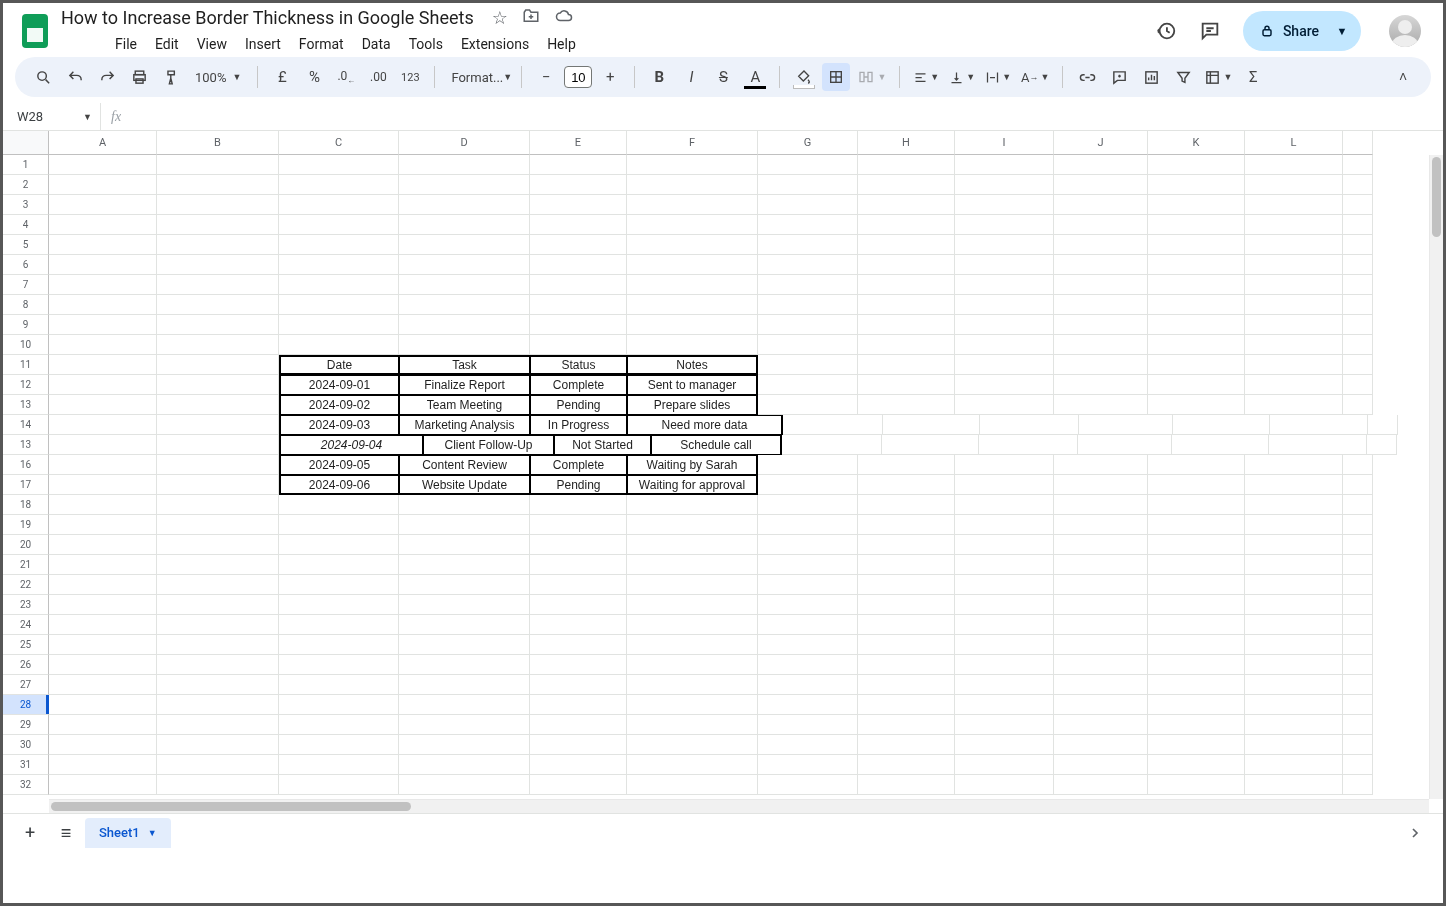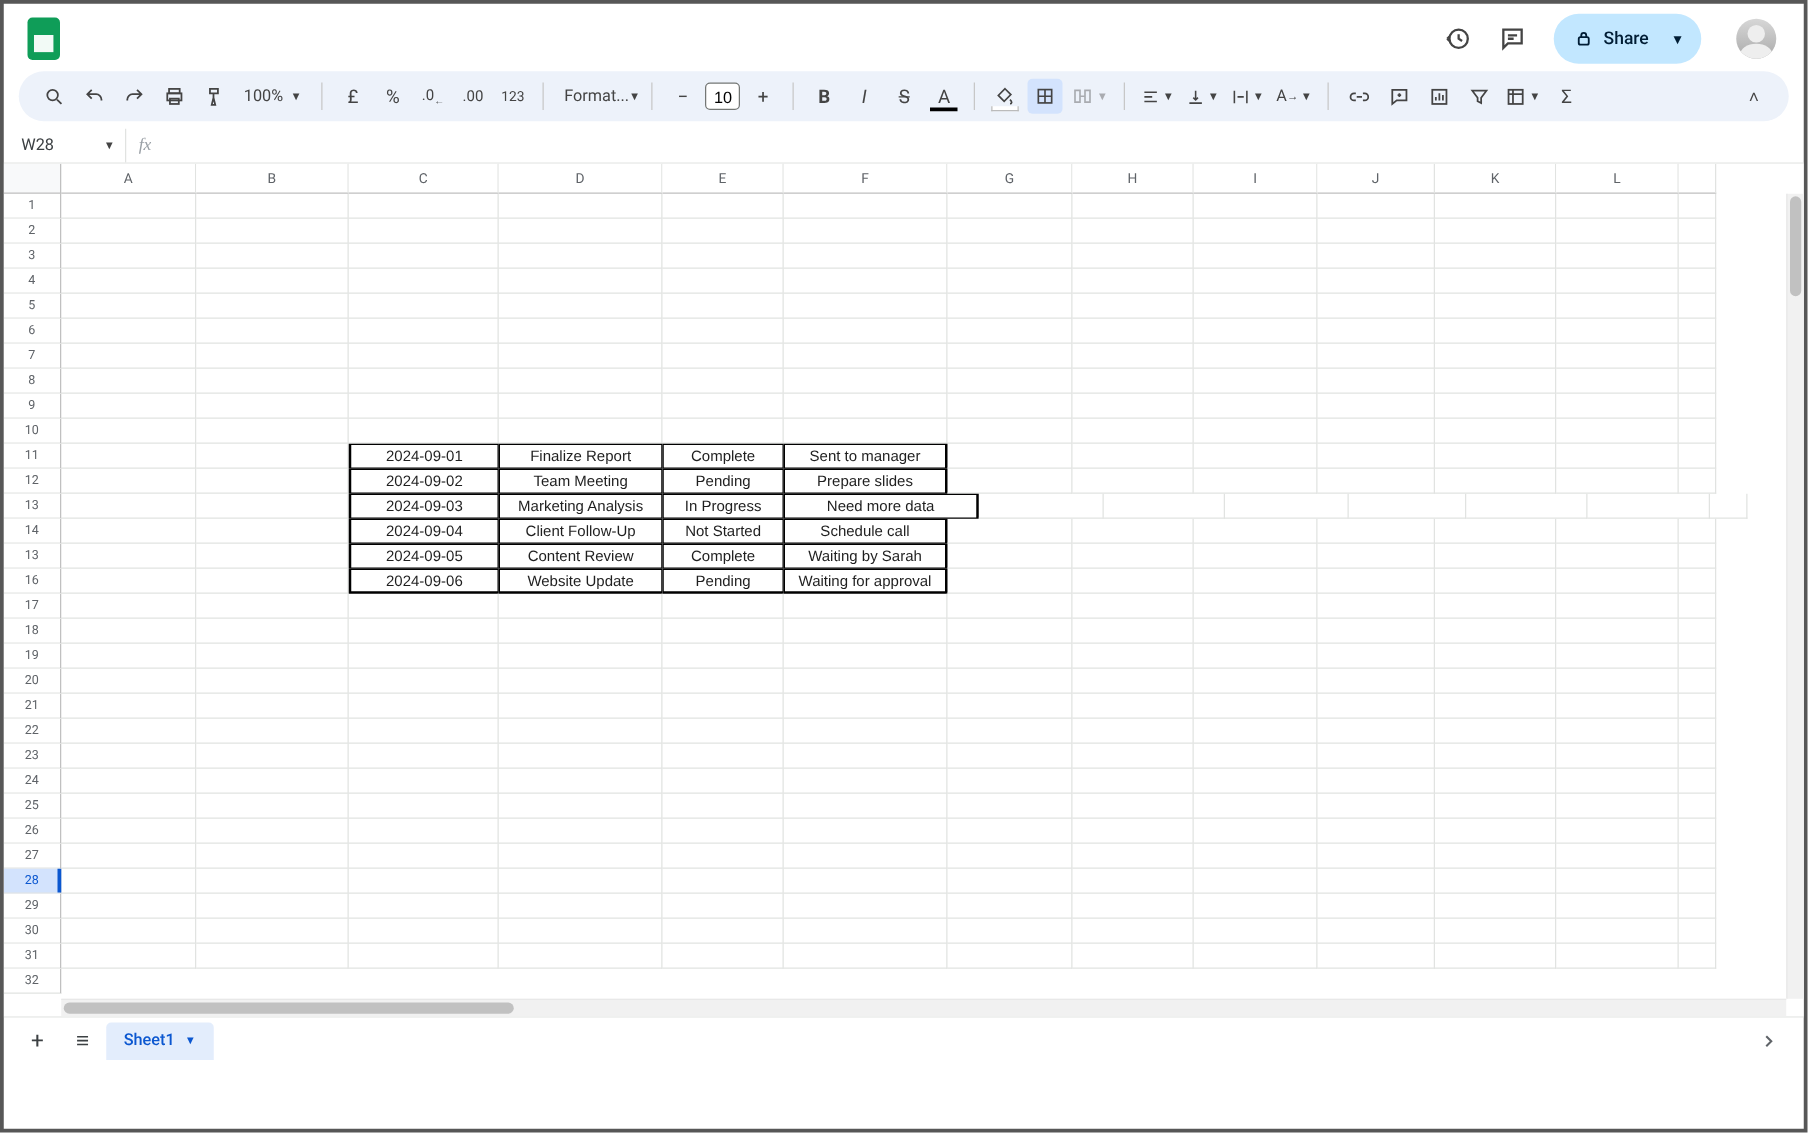--- a/index.html
+++ b/index.html
@@ -89,20 +89,48 @@
 </style>
 </head>
 <body>
 
 <div class="header">
   <div class="row1">
     <div class="logo">
         <div class="logo-box"></div>
       </div>
     <div style="display:flex;flex-direction:column;">
+      <div style="display:flex;align-items:center;">
+        <span class="doc-name">How to Increase Border Thickness in Google Sheets</span>
+        <div class="title-icons">
+          <span>☆</span>
+          <span>
+            <svg width="18" height="18" viewBox="0 0 24 24" fill="none" stroke="#5f6368" stroke-width="2">
+                <path d="M3 7l2-3h5l2 3h9v12H3z"></path>
+                <path d="M12 10v6m-3-3h6"></path>
+              </svg>
+          </span>
+          <span>
+            <svg width="20" height="18" viewBox="0 0 24 24" fill="none" stroke="#5f6368" stroke-width="2">
+                <path d="M7 18a5 5 0 010-10 6 6 0 0111 2 4 4 0 010 8H7z"></path>
+              </svg>
+          </span>
+        </div>
+      </div>
+      <div class="menubar" id="menubar">
+          <span>File</span>
+          <span>Edit</span>
+          <span>View</span>
+          <span>Insert</span>
+          <span>Format</span>
+          <span>Data</span>
+          <span>Tools</span>
+          <span>Extensions</span>
+          <span>Help</span>
+        </div>
     </div>
     <div class="spacer"></div>
     <div class="right-icons">
       <span class="ic">
         <svg width="22" height="22" viewBox="0 0 24 24" fill="none" stroke="#444" stroke-width="2">
             <circle cx="13" cy="12" r="8"></circle>
             <path d="M13 8v4l3 2M3 12l2-2m-2 2l2 2"></path>
           </svg>
       </span>
       <span class="ic">
@@ -475,20 +503,35 @@
         <div style="width: 97px;"></div>
         <div style="width: 99px;"></div>
         <div style="width: 94px;"></div>
         <div style="width: 97px;"></div>
         <div style="width: 98px;"></div>
         <div style="width: 30px;"></div>
       </div>
       <div class="crow">
         <div style="width: 108px;"></div>
         <div style="width: 122px;"></div>
+        <div class="thick-cell thick-top thick-bottom thick-left" style="width: 120px;">Date</div>
+        <div class="thick-cell thick-top thick-bottom" style="width: 131px;">Task</div>
+        <div class="thick-cell thick-top thick-bottom" style="width: 97px;">Status</div>
+        <div class="thick-cell thick-top thick-bottom thick-right" style="width: 131px;">Notes</div>
+        <div style="width: 100px;"></div>
+        <div style="width: 97px;"></div>
+        <div style="width: 99px;"></div>
+        <div style="width: 94px;"></div>
+        <div style="width: 97px;"></div>
+        <div style="width: 98px;"></div>
+        <div style="width: 30px;"></div>
+      </div>
+      <div class="crow">
+        <div style="width: 108px;"></div>
+        <div style="width: 122px;"></div>
         <div class="thick-cell thick-left" style="width: 120px;">2024-09-01</div>
         <div class="thick-cell" style="width: 131px;">Finalize Report</div>
         <div class="thick-cell" style="width: 97px;">Complete</div>
         <div class="thick-cell thick-right" style="width: 131px;">Sent to manager</div>
         <div style="width: 100px;"></div>
         <div style="width: 97px;"></div>
         <div style="width: 99px;"></div>
         <div style="width: 94px;"></div>
         <div style="width: 97px;"></div>
         <div style="width: 98px;"></div>
@@ -520,21 +563,21 @@
         <div style="width: 97px;"></div>
         <div style="width: 99px;"></div>
         <div style="width: 94px;"></div>
         <div style="width: 97px;"></div>
         <div style="width: 98px;"></div>
         <div style="width: 30px;"></div>
       </div>
       <div class="crow">
         <div style="width: 108px;"></div>
         <div style="width: 122px;"></div>
-        <div class="thick-cell thick-left" style="width: 120px;">2024-09-04</div>
+        <div class="thick-cell thick-left" style="width: 144px; font-style: italic;">2024-09-04</div>
         <div class="thick-cell" style="width: 131px;">Client Follow-Up</div>
         <div class="thick-cell" style="width: 97px;">Not Started</div>
         <div class="thick-cell thick-right" style="width: 131px;">Schedule call</div>
         <div style="width: 100px;"></div>
         <div style="width: 97px;"></div>
         <div style="width: 99px;"></div>
         <div style="width: 94px;"></div>
         <div style="width: 97px;"></div>
         <div style="width: 98px;"></div>
         <div style="width: 30px;"></div>

